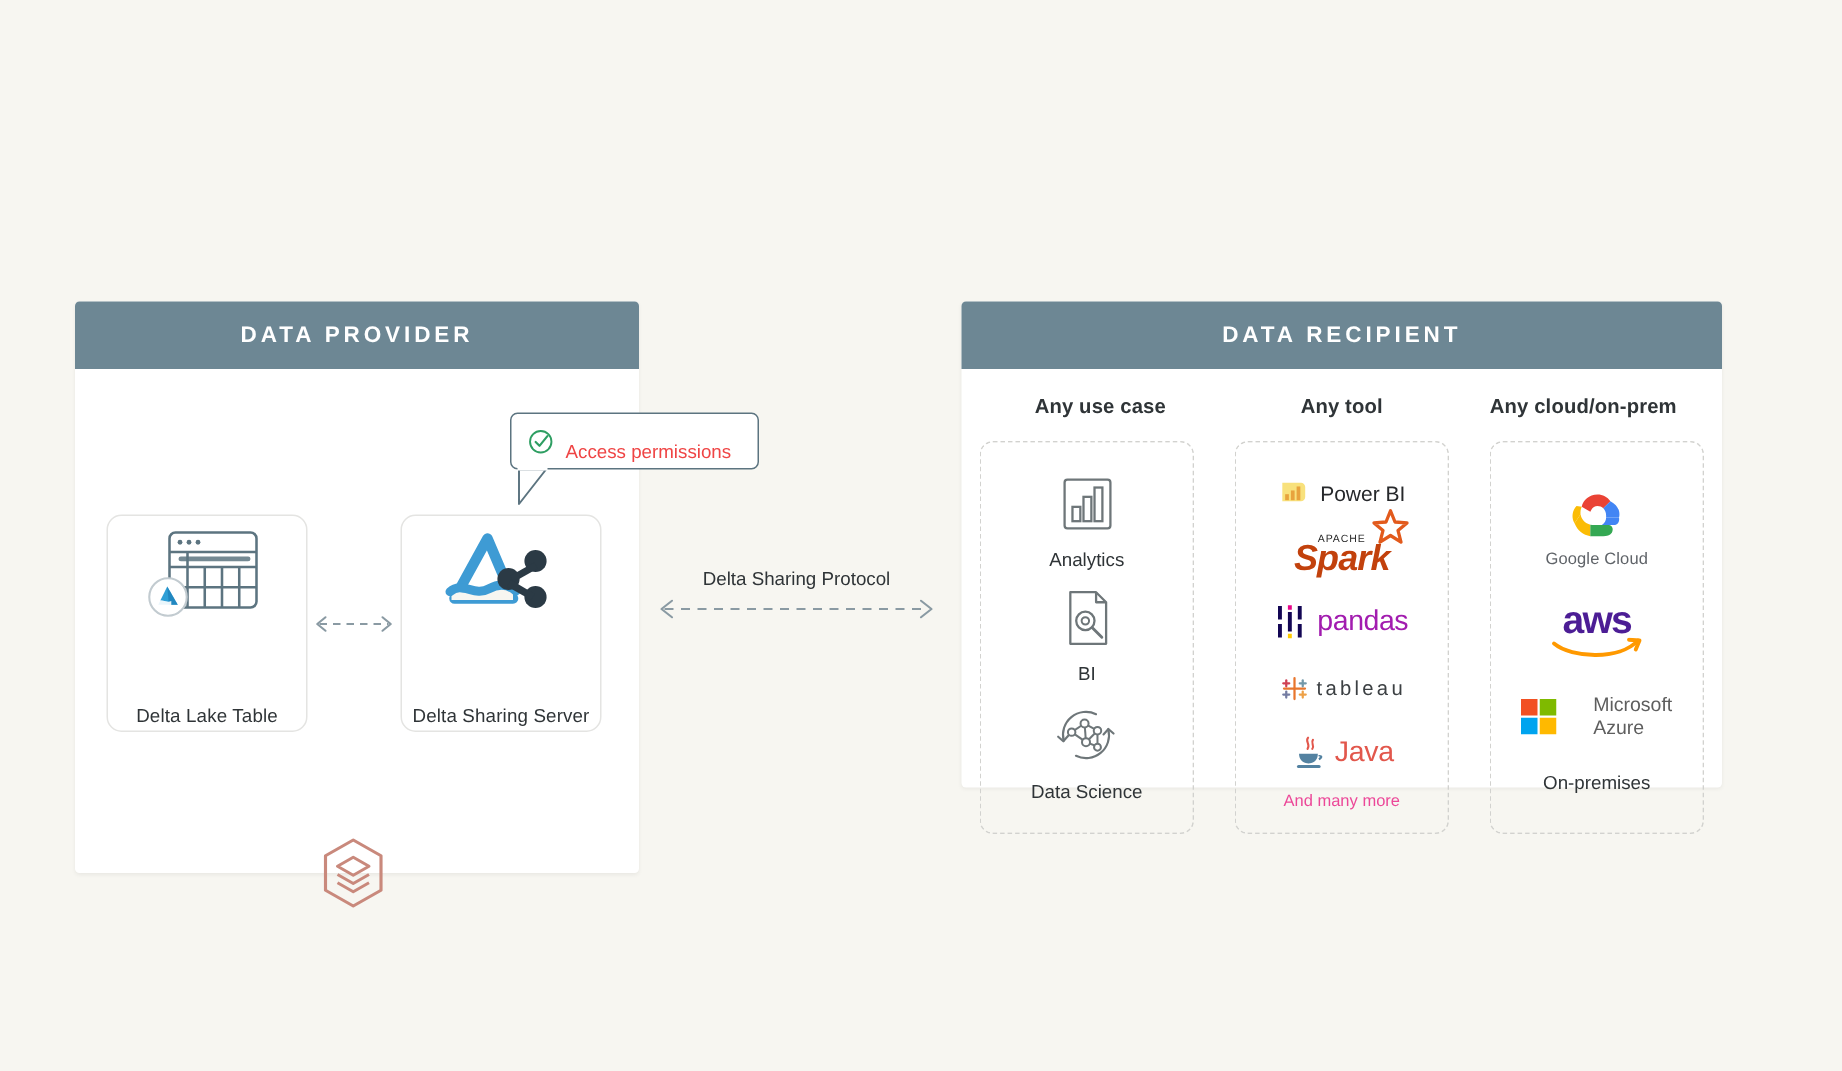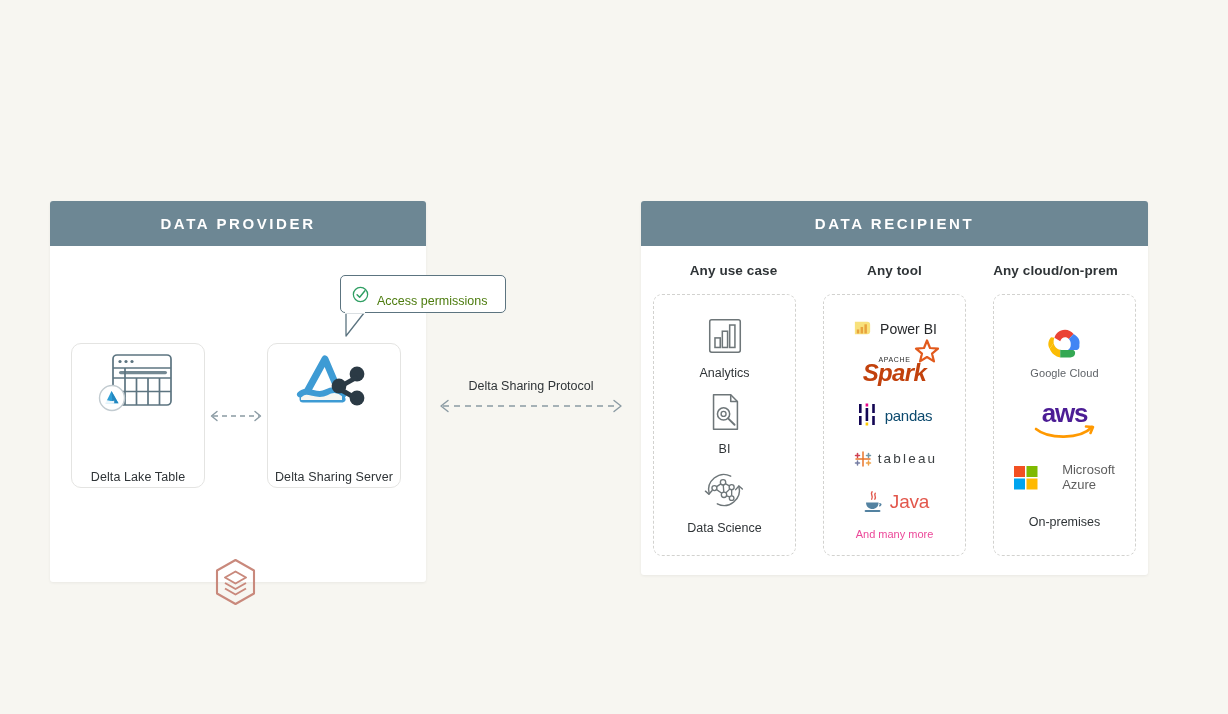--- a/index.html
+++ b/index.html
@@ -17,21 +17,21 @@
   }
 
   
   .panel {
     position: absolute;
     background: #FFFFFF;
     border-radius: 3px;
     box-shadow: 0 1px 3px rgba(0,0,0,0.06);
   }
   #provider-panel { left: 50px;  top: 201px; width: 376px; height: 381px; }
-  #recipient-panel{ left: 641px; top: 201px; width: 507px; height: 374px; }
+  #recipient-panel{ left: 641px; top: 201px; width: 507px; height: 324px; }
 
   .panel-header {
     background: #6D8794;
     color: #FFFFFF;
     height: 45px;
     display: flex;
     align-items: center;
     justify-content: center;
     font-size: 15px;
     font-weight: bold;
@@ -94,21 +94,21 @@
     border: 1.3px solid #5C7480;
     border-radius: 5px;
     background: #fff;
     display: flex;
     align-items: center;
     padding-left: 11px;
     box-sizing: border-box;
     gap: 8px;
     z-index: 6;
   }
-  #callout .txt { font-size: 12.5px; color: #4d7c0f; margin-top: 13px; }
+  #callout .txt { font-size: 12.5px; color: #ef4444; margin-top: 13px; }
   .callout-tail {
     position: absolute;
     left: 344px;
     top: 312px;
     width: 26px;
     height: 26px;
     z-index: 7;
   }
 
   
@@ -163,21 +163,21 @@
   
   #col-tool { justify-content: space-around; padding: 12px 0 10px; }
   .tool-item { display: flex; align-items: center; justify-content: center; height: 34px; }
   .tool-more { font-size: 11px; color: #ec4899; }
 
   
   #col-cloud { justify-content: space-around; padding: 16px 0 14px; }
   .cloud-item { display: flex; flex-direction: column; align-items: center; justify-content: center; }
   .cloud-more { font-size: 12.5px; color: #2F3437; }
   .lt-powerbi { color: #26282B; font-weight: normal; font-size: 14px; }
-  .lt-pandas  { color: #0c4a6e; font-size: 15px; font-weight: normal; letter-spacing: -.3px;}
+  .lt-pandas  { color: #a21caf; font-size: 19px; font-weight: normal; letter-spacing: -.3px;}
   .lt-java    { color: #E2574C; font-size: 19px; font-weight: normal; letter-spacing: -.2px;}
   .lt-gcloud  { color: #5F6368; font-size: 11px; letter-spacing: .1px; }
   .lt-aws     { color: #4c1d95; font-size: 26px; font-weight: bold; letter-spacing: -1.2px; line-height: 22px;}
   .lt-ms      { color: #5E5E5E; font-size: 13px; line-height: 14.5px; }
   .lt-tableau { color: #3C4043; font-size: 13.5px; letter-spacing: 2.2px; }
 
   
   #databricks { position: absolute; left: 213px; top: 558px; width: 45px; height: 48px; z-index: 5; }
 
   svg { display: block; }

